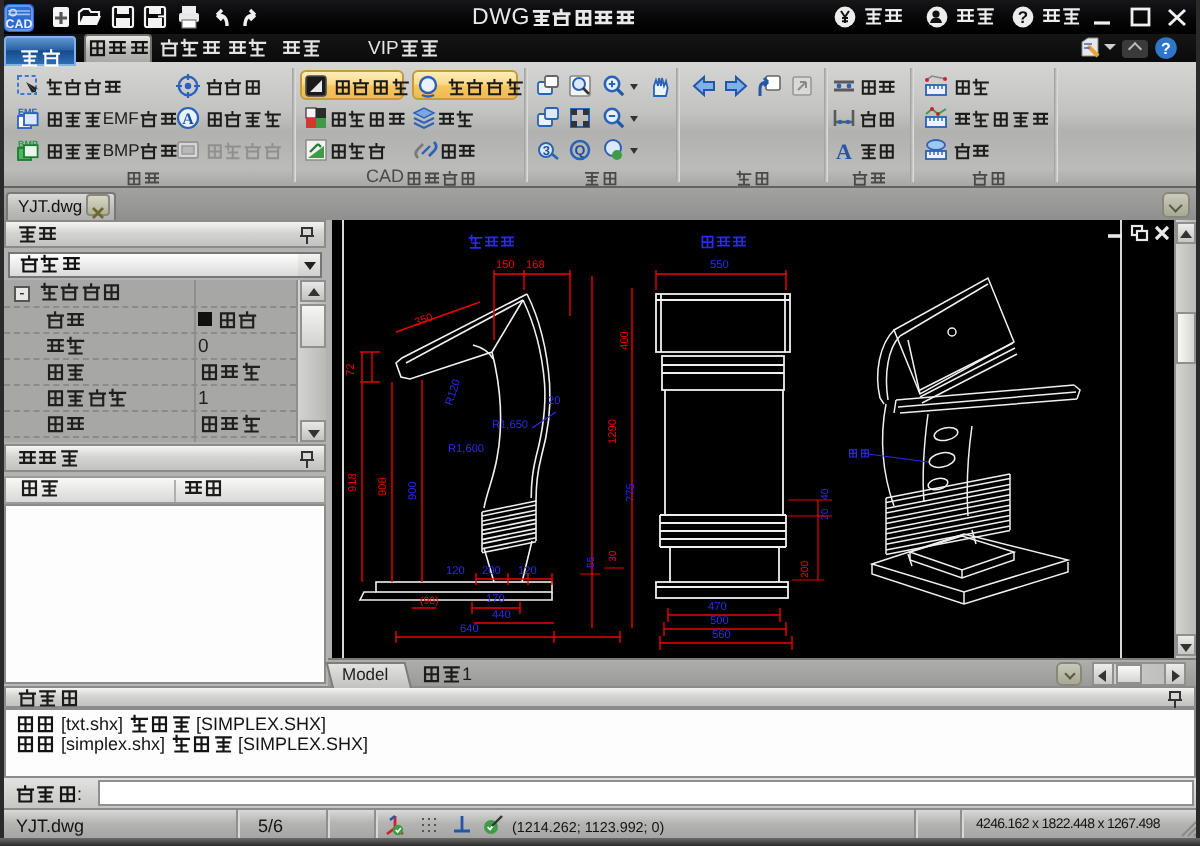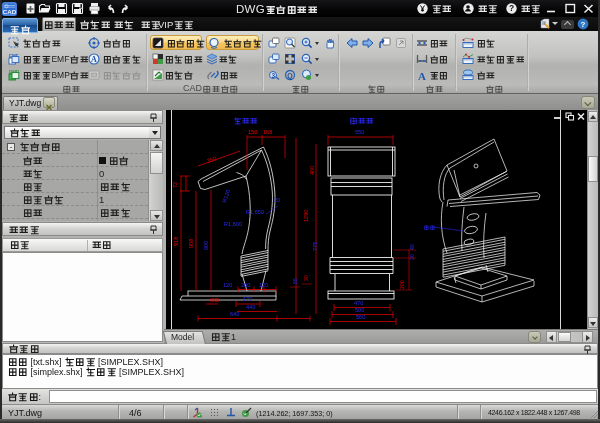--- a/index.html
+++ b/index.html
@@ -179,21 +179,21 @@
     <div class="mitem row" style="left:113px"><svg class="k" viewBox="0 0 10 10">
         <use href="#g0"></use>
       </svg><svg class="k" viewBox="0 0 10 10">
         <use href="#g3"></use>
       </svg></div>
     <div class="mitem row" style="left:140px"><svg class="k" viewBox="0 0 10 10">
         <use href="#g0"></use>
       </svg><svg class="k" viewBox="0 0 10 10">
         <use href="#g1"></use>
       </svg></div>
-    <div class="mitem row" style="left:158px">VIP<svg class="k" viewBox="0 0 10 10">
+    <div class="mitem row" style="left:184px">VIP<svg class="k" viewBox="0 0 10 10">
         <use href="#g1"></use>
       </svg><svg class="k" viewBox="0 0 10 10">
         <use href="#g1"></use>
       </svg></div>
     <svg class="abs" style="left:539px;top:18px" width="12" height="12" viewBox="0 0 12 12">
       <path d="M2 10V3l3-2h5v9z" fill="#e8e8e8" stroke="#888" stroke-width=".5"></path>
       <path d="M10 10 5 5" stroke="#e8a23c" stroke-width="2"></path>
       <path d="M3 4h4M3 6h3" stroke="#3a6ec0" stroke-width=".8"></path>
     </svg>
     <div class="abs" style="left:552px;top:22px;border-left:3px solid transparent;border-right:3px solid transparent;border-top:3px solid #cecece"></div>
@@ -706,39 +706,39 @@
         </svg>:</div>
       <div class="abs" style="left:47px;top:1px;width:548px;height:13px;background:#fff;border:1px solid #8f8f8d"></div>
     </div>
     <div id="sbar" class="abs">
       <div class="scell" style="left:116px;width:0"></div>
       <div class="scell" style="left:161px;width:0"></div>
       <div class="scell" style="left:185px;width:0"></div>
       <div class="scell" style="left:455px;width:0"></div>
       <div class="scell" style="left:478px;width:0"></div>
       <div class="stxt" style="left:6px">YJT.dwg</div>
-      <div class="stxt" style="left:127px">4/6</div>
+      <div class="stxt" style="left:127px">5/6</div>
       <svg class="abs" style="left:190px;top:2px" width="11" height="11" viewBox="0 0 11 11">
         <path d="M5.5 1v6M5.5 7 1.5 10M5.5 7l4 3" stroke="#c23" stroke-width="1.4"></path>
         <path d="M5.5 1 3 3" stroke="#2456a8" stroke-width="1.2"></path>
         <circle cx="7" cy="8" r="2.6" fill="#3f9c46"></circle>
         <path d="M5.8 8l1 1 1.6-2" stroke="#fff" stroke-width=".8" fill="none"></path>
       </svg>
       <svg class="abs" style="left:208px;top:3px" width="10" height="10" viewBox="0 0 10 10">
         <path d="M1 1h1v1H1zM4 1h1v1H4zM7 1h1v1H7zM1 4h1v1H1zM4 4h1v1H4zM7 4h1v1H7zM1 7h1v1H1zM4 7h1v1H4zM7 7h1v1H7z" fill="#555"></path>
       </svg>
       <svg class="abs" style="left:224px;top:2px" width="10" height="11" viewBox="0 0 10 11">
         <path d="M5 1v7M1 8.5h8" stroke="#2456a8" stroke-width="1.4"></path>
       </svg>
       <svg class="abs" style="left:239px;top:2px" width="11" height="11" viewBox="0 0 11 11">
         <circle cx="4.5" cy="6.5" r="3.5" fill="#3f9c46"></circle>
         <path d="M2.8 6.5l1.2 1.3 2-2.6" stroke="#fff" stroke-width=".9" fill="none"></path>
         <path d="M5 6 10 1" stroke="#333" stroke-width="1.2"></path>
       </svg>
-      <div class="stxt" style="left:254px;top:4px;font-size:7.2px">(1214.262; 1697.353; 0)</div>
+      <div class="stxt" style="left:254px;top:4px;font-size:7.2px">(1214.262; 1123.992; 0)</div>
       <div class="stxt" style="left:486px;top:4px;font-size:7px;letter-spacing:-.35px">4246.162 x 1822.448 x 1267.498</div>
       <svg class="abs" style="left:588px;top:5px" width="9" height="9" viewBox="0 0 9 9">
         <path d="M8 1 1 8M8 4 4 8M8 7 7 8" stroke="#8a8a88" stroke-width="1"></path>
       </svg>
     </div>
     <div class="abs" style="left:0;top:0;width:2px;height:423px;background:#2a2a2a"></div>
     <div class="abs" style="left:598px;top:0;width:2px;height:423px;background:#2a2a2a"></div>
     <div class="abs" style="left:0;top:419px;width:600px;height:4px;background:linear-gradient(#6a6a68,#2a2a2a)"></div>
     <svg class="abs" style="left:166px;top:110px" width="421" height="219" viewBox="0 0 421 219">
       <rect width="421" height="219" fill="#000"></rect>

